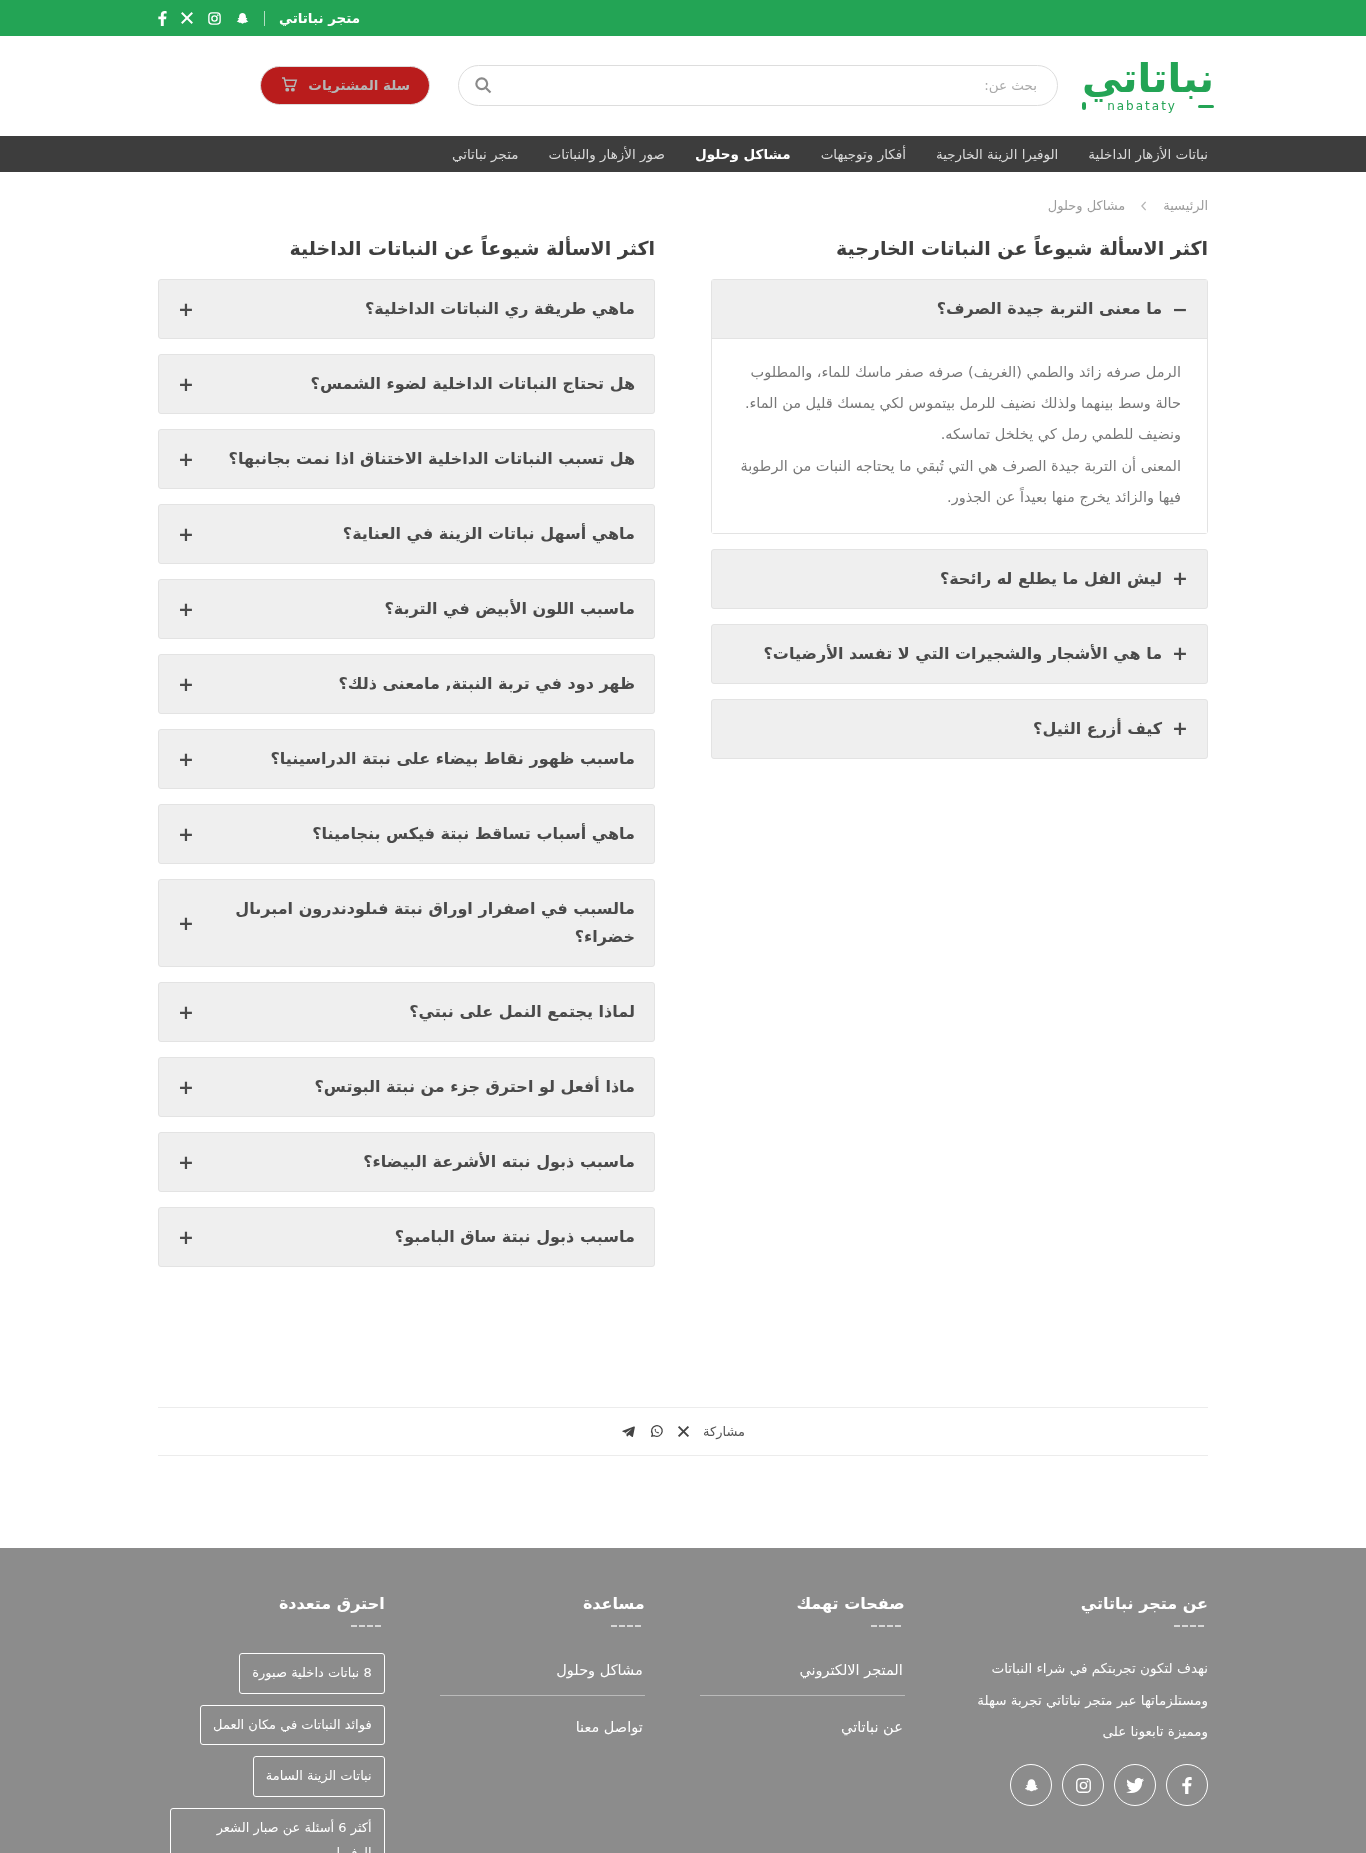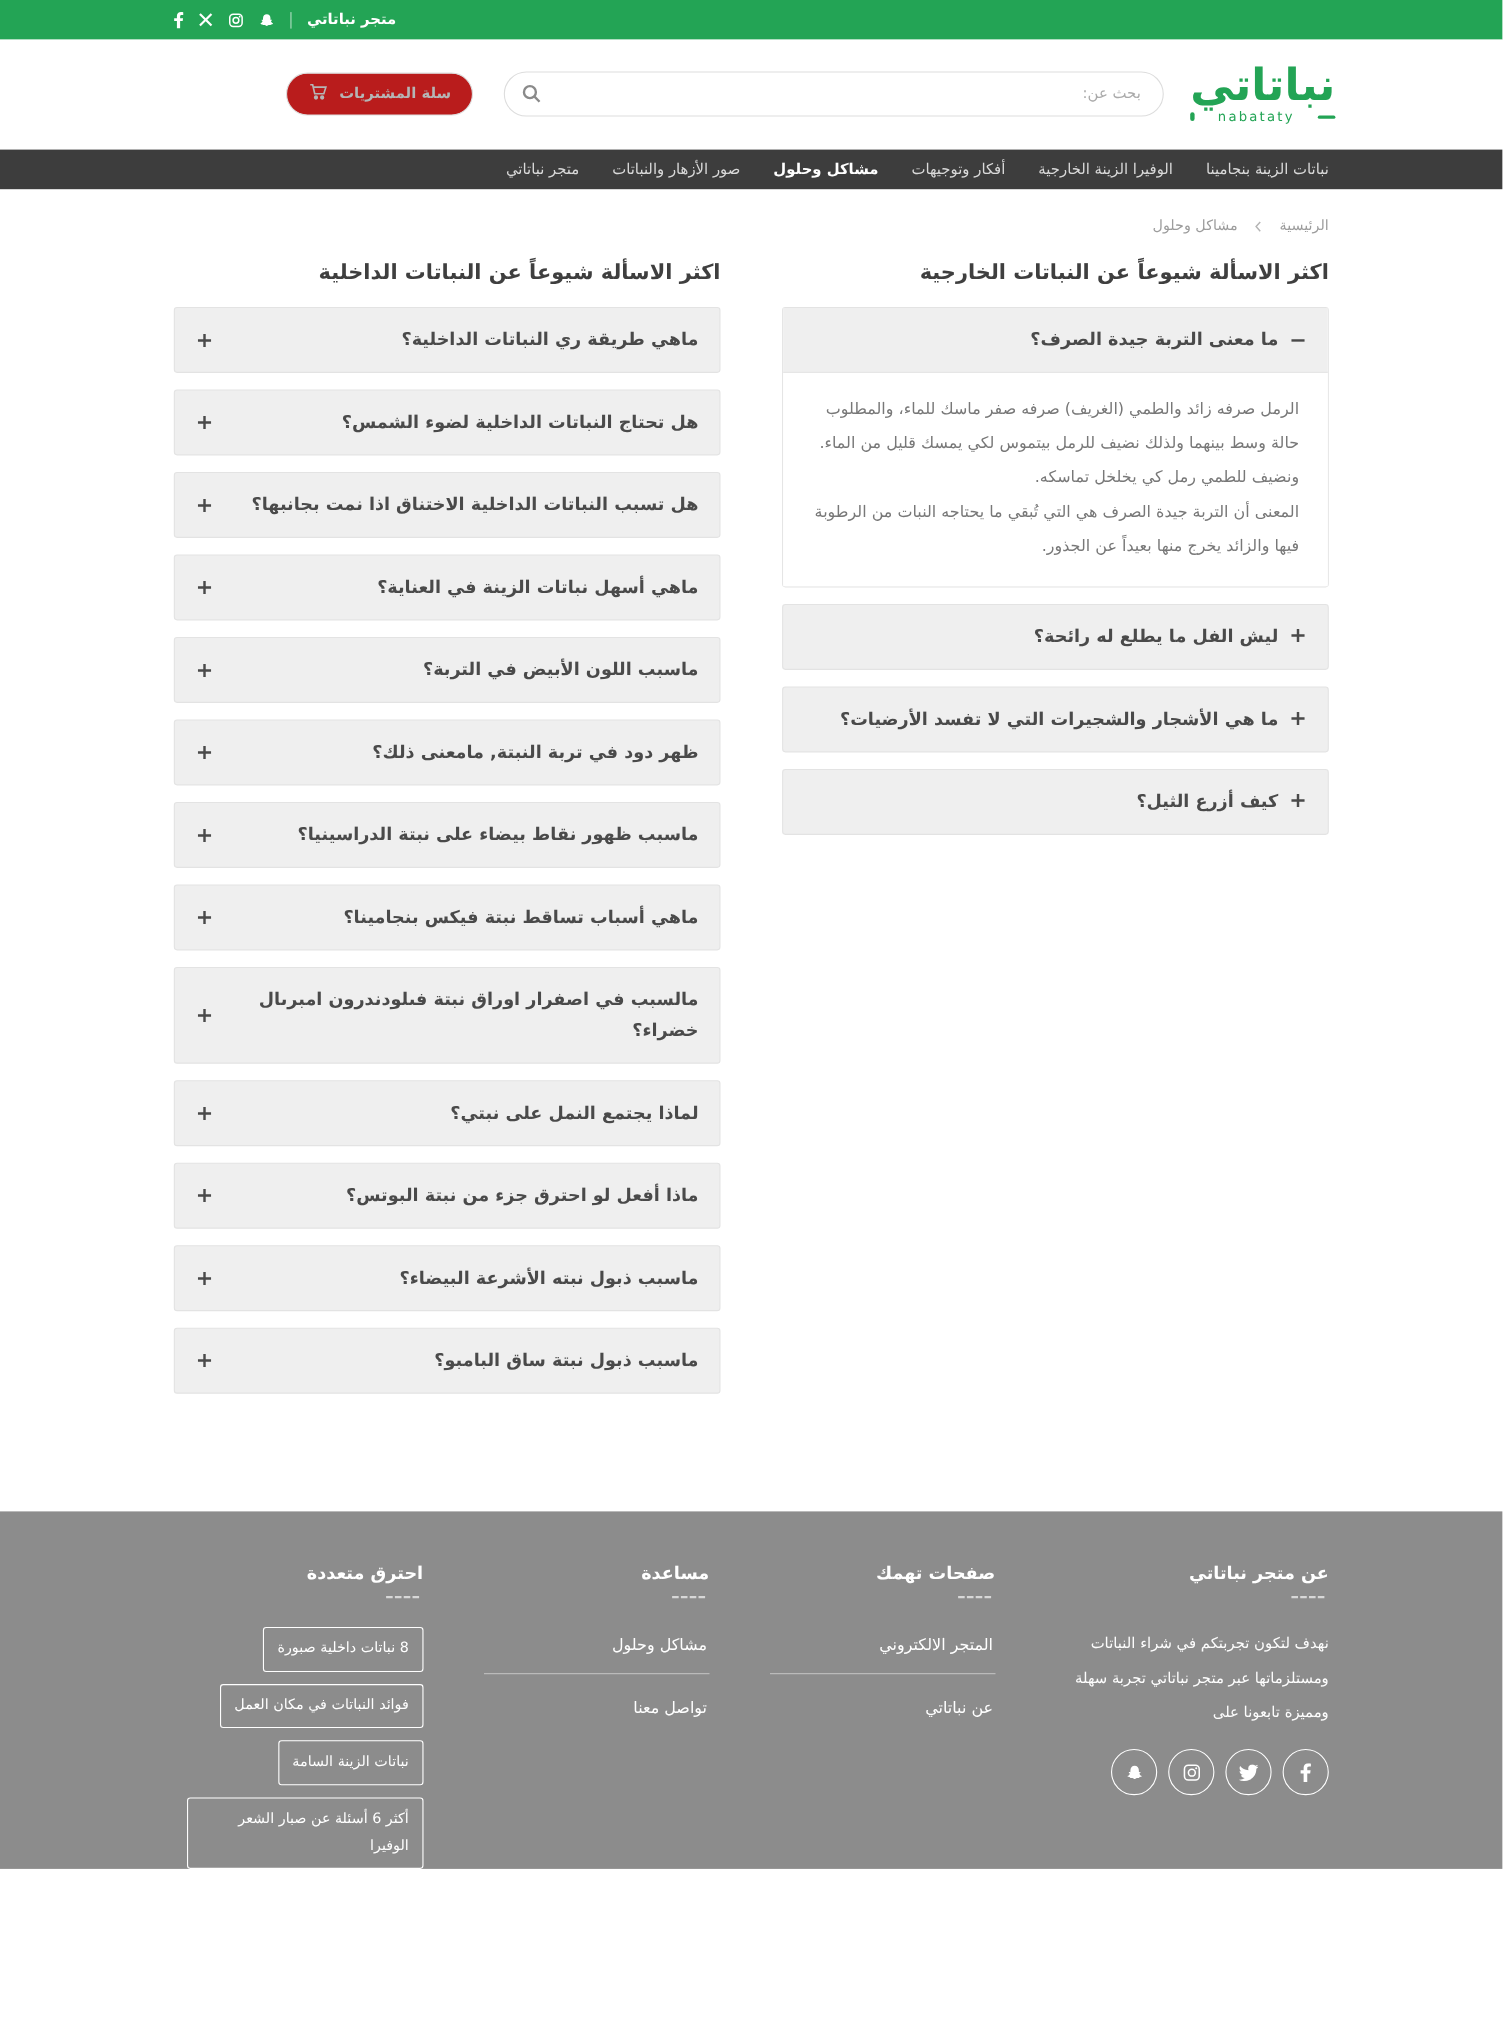--- a/index.html
+++ b/index.html
@@ -162,21 +162,21 @@
             <circle cx="16.5" cy="19.5" r="1.6" fill="currentColor"></circle>
           </svg>
       </span>
     </button>
   </div>
 </div>
 
 <div class="nav">
   <div class="container">
 
-      <a class="nav-item" href="#">نباتات الزينة بنجامينا</a>
+      <a class="nav-item" href="#">نباتات الأزهار الداخلية</a>
 
       <a class="nav-item" href="#">الوفيرا الزينة الخارجية</a>
 
       <a class="nav-item" href="#">أفكار وتوجيهات</a>
 
       <a class="nav-item active" href="#">مشاكل وحلول</a>
 
       <a class="nav-item" href="#">صور الأزهار والنباتات</a>
 
       <a class="nav-item" href="#">متجر نباتاتي</a>
@@ -328,20 +328,42 @@
             <div class="faq-row split">
               <span class="faq-q">ماسبب ذبول نبتة ساق البامبو؟</span>
               <span class="toggle-ic">+</span>
             </div>
           </div>
         </div>
     </div>
 
   </div>
 
+  <div class="share-wrap">
+    <div class="share-inner">
+      <span class="share-label">مشاركة</span>
+      <span class="share-ic">
+        <svg width="13" height="13" viewBox="0 0 24 24" stroke="currentColor" stroke-width="3.6">
+            <line x1="3" y1="3" x2="21" y2="21"></line>
+            <line x1="21" y1="3" x2="3" y2="21"></line>
+          </svg>
+      </span>
+      <span class="share-ic">
+        <svg width="15" height="15" viewBox="0 0 24 24" fill="none" stroke="currentColor" stroke-width="2">
+            <path d="M4.5 19.5 5.6 16A8.5 8.5 0 1 1 8.6 18.7z"></path>
+            <path d="M9 8.5c0 4 3 6.5 6.3 6.8l.7-1.8-2-1.2-1 .7c-1.2-.6-2-1.4-2.5-2.6l.8-.9-1-2z" fill="currentColor" stroke="none"></path>
+          </svg>
+      </span>
+      <span class="share-ic">
+        <svg width="15" height="15" viewBox="0 0 24 24" fill="currentColor">
+            <path d="M21.5 3.5 2.8 10.7c-1 .4-1 1.3-.1 1.6l4.6 1.5 1.8 5.4c.3.8.9.9 1.5.3l2.4-2.3 4.7 3.5c.7.4 1.3.1 1.5-.8l3-14.9c.2-1-.5-1.5-1.7-1zM8 13.5l9.5-6.1-7.7 7.3-.4 3.2z"></path>
+          </svg>
+      </span>
+    </div>
+  </div>
 
 </div>
 
 <div class="footer">
   <div class="container">
     <div class="footer-grid">
 
       <div>
         <div class="f-title">عن متجر نباتاتي</div>
         <div class="f-squiggle"></div>

